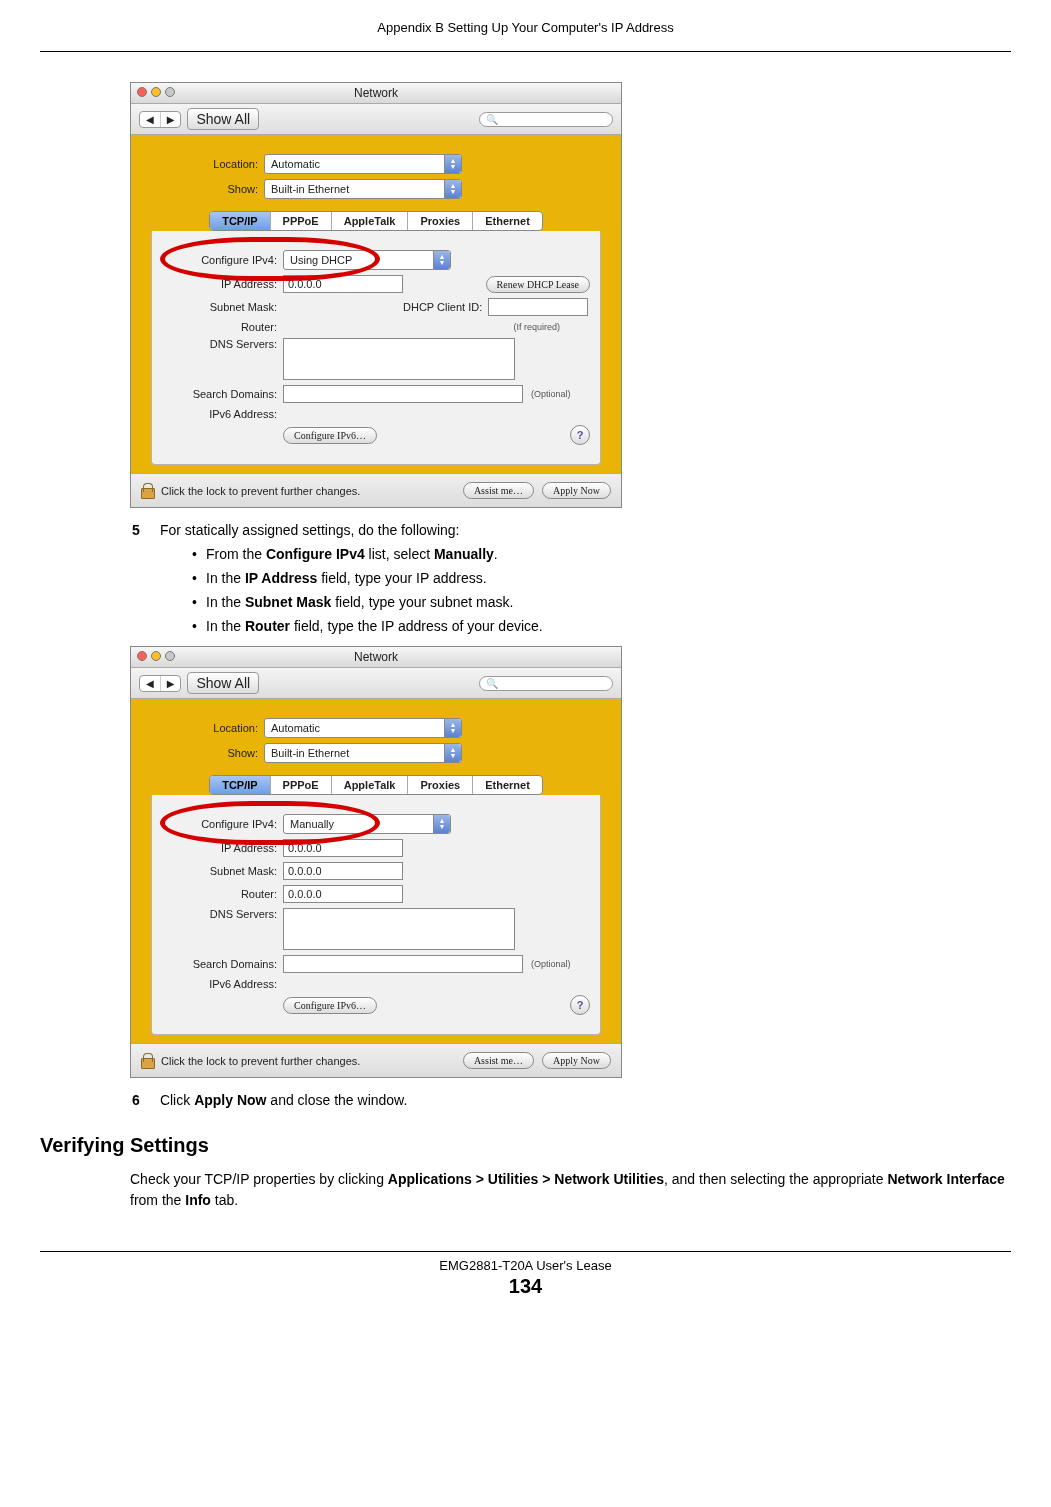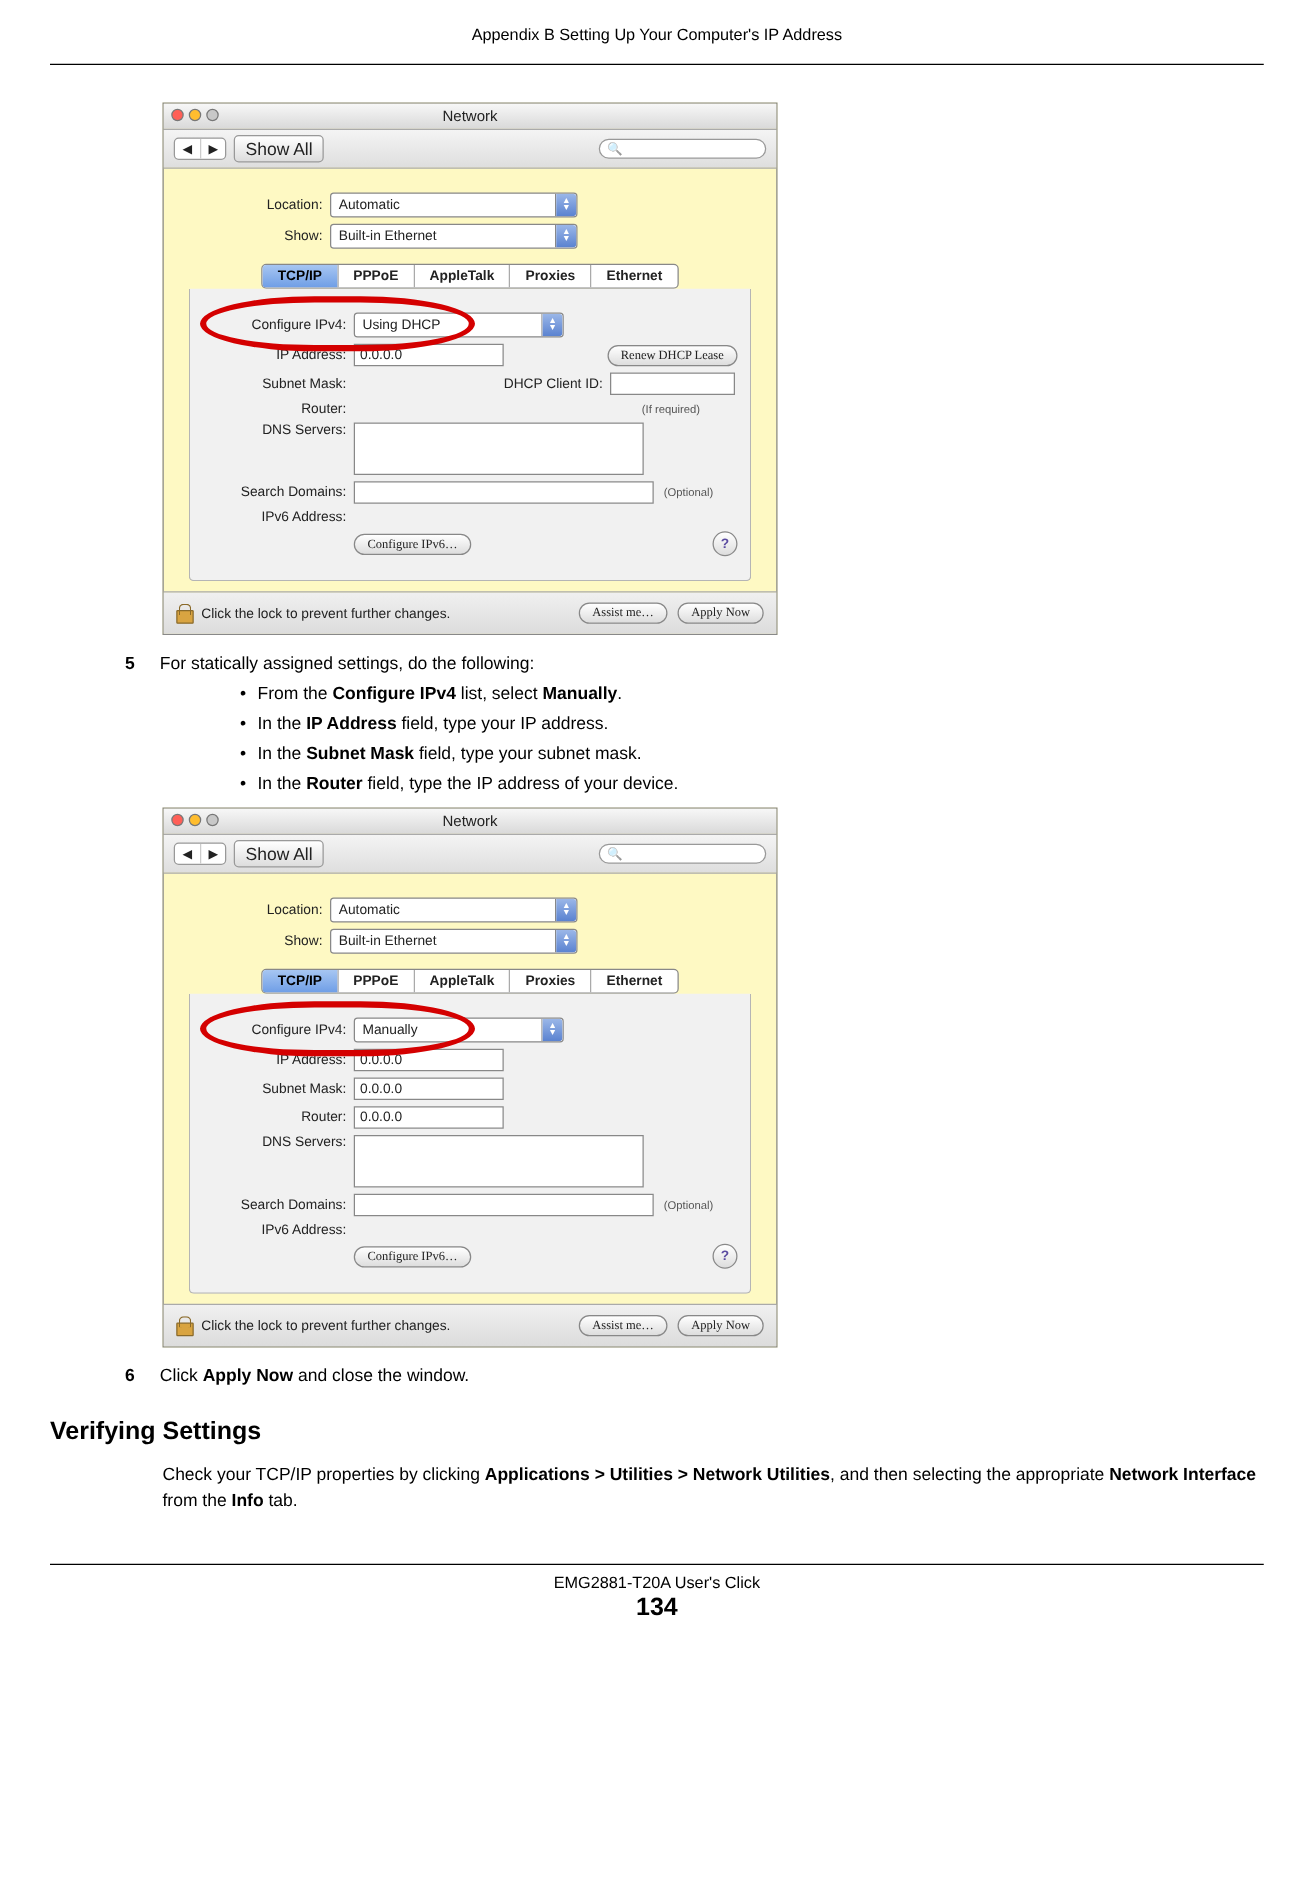--- a/index.html
+++ b/index.html
@@ -23,35 +23,35 @@
     margin-bottom: 30px;
   }
   .footer {
     border-top: 1px solid #000;
     text-align: center;
     margin-top: 40px;
     padding-top: 6px;
   }
   .footer-title { font-size: 13px; }
   .footer-page { font-size: 20px; font-weight: bold; margin-top: 2px;}
-  .step-row { margin: 14px 0 8px 60px; }
+  .step-row { margin: 14px 0 8px 92px; }
   .step-num { display:inline-block; width: 24px; font-weight: bold; }
   .bullet-list { margin: 0 0 12px 110px; }
   .bullet-list li { margin: 8px 16px; list-style: none; position: relative;}
   .bullet-list li:before { content:"•"; position:absolute; left:-14px; }
   .bold { font-weight: bold; }
   .section-head { font-size: 20px; font-weight: bold; margin: 26px 0 12px 0;}
   .body-para { margin: 8px 0 8px 90px; line-height:1.5; }
 
   
   .mac-window {
     width: 490px;
     margin: 6px 0 6px 90px;
     border: 1px solid #888;
-    background: #fef9c3;
+    background: #eab308;
     font-family: "Lucida Grande", Arial, sans-serif;
     font-size: 11px;
     color: #222;
     position: relative;
   }
   .titlebar {
     height: 20px;
     background: linear-gradient(#f7f7f7,#d9d9d9);
     border-bottom:1px solid #aaa;
     display:flex; align-items:center; justify-content:center;
@@ -345,16 +345,16 @@
     <span>Click </span><span class="bold">Apply Now</span><span> and close the window.</span>
   </div>
 
   <div class="section-head">Verifying Settings</div>
 
   <div class="body-para">
     <span>Check your TCP/IP properties by clicking </span><span class="bold">Applications &gt; Utilities &gt; Network Utilities</span><span>, and then selecting the appropriate </span><span class="bold">Network Interface</span><span> from the </span><span class="bold">Info</span><span> tab.</span>
   </div>
 
   <div class="footer">
-    <div class="footer-title">EMG2881-T20A User's Click</div>
+    <div class="footer-title">EMG2881-T20A User's Lease</div>
     <div class="footer-page">134</div>
   </div>
 </div>
 
 </body></html>

